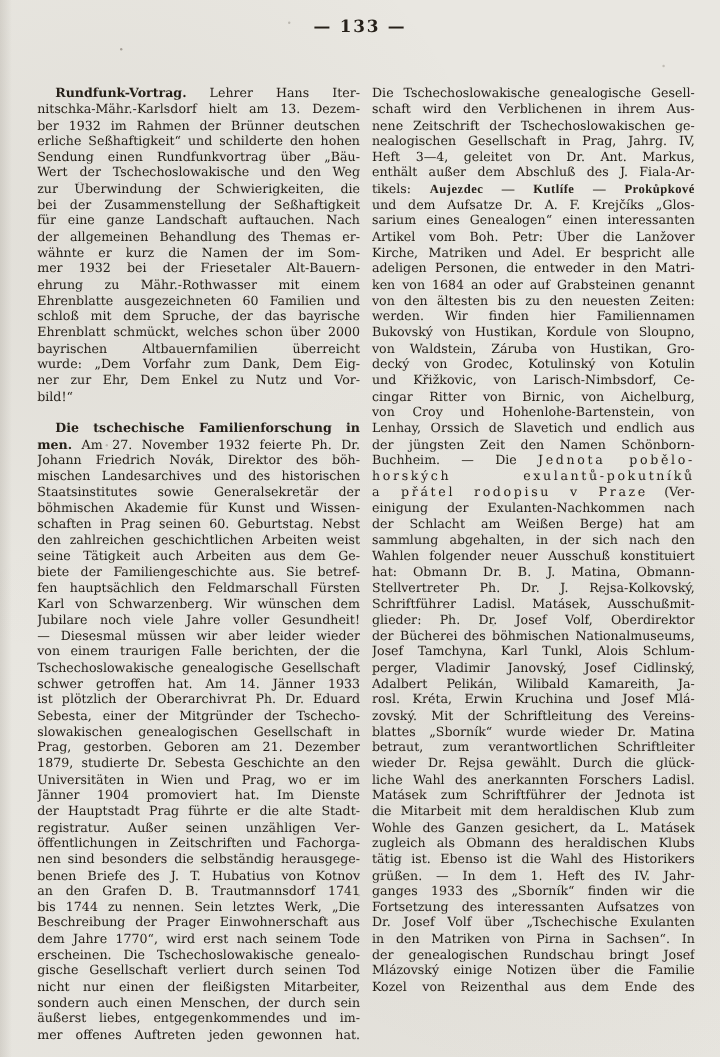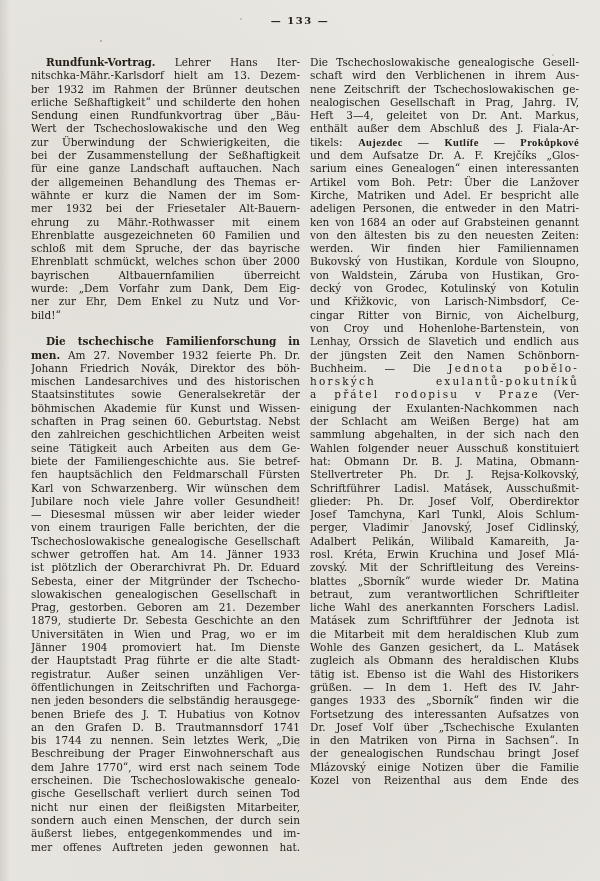--- a/index.html
+++ b/index.html
@@ -23,27 +23,27 @@
     position:absolute; left:100px; top:40px; width:2px; height:2px; border-radius:50%;
     background:rgba(90,80,68,.45);
     box-shadow: 140px -22px 0 rgba(90,80,68,.30),
                 452px 14px 0 rgba(90,80,68,.28),
                 -12px 330px 0 rgba(90,80,68,.30),
                 310px 480px 0 rgba(90,80,68,.22),
                 198px 705px 0 rgba(90,80,68,.25);
   }
   .page-number {
     position:absolute; top:15px; left:0; right:0;
-    text-align:center; font-weight:bold; font-size:10px; letter-spacing:1.5px;
+    text-align:center; font-weight:bold; font-size:14px; letter-spacing:1.5px;
   }
   .columns {
     position:absolute; top:56px; left:31px; right:21px;
     display:flex; gap:10px;
   }
-  .column { flex:1 1 0; min-width:0; }
+  .column { flex:1 1 0; min-width:0;margin-top:16px; }
   .paragraph + .paragraph { margin-top:13.3px; }
   .line {
     font-size:10.5px; line-height:13.3px; height:13.3px;
     text-align:justify; text-align-last:justify;
     overflow:hidden; white-space:normal;
   }
   .line.last { text-align-last:left; }
   .line.first-indent { text-indent:15px; }
   .seg-bold { font-weight:bold; }
   .seg-spaced { letter-spacing:2.2px; }
@@ -102,21 +102,21 @@
         <div class="line"><span>ist plötzlich der Oberarchivrat Ph. Dr. Eduard</span></div>
         <div class="line"><span>Sebesta, einer der Mitgründer der Tschecho-</span></div>
         <div class="line"><span>slowakischen genealogischen Gesellschaft in</span></div>
         <div class="line"><span>Prag, gestorben. Geboren am 21. Dezember</span></div>
         <div class="line"><span>1879, studierte Dr. Sebesta Geschichte an den</span></div>
         <div class="line"><span>Universitäten in Wien und Prag, wo er im</span></div>
         <div class="line"><span>Jänner 1904 promoviert hat. Im Dienste</span></div>
         <div class="line"><span>der Hauptstadt Prag führte er die alte Stadt-</span></div>
         <div class="line"><span>registratur. Außer seinen unzähligen Ver-</span></div>
         <div class="line"><span>öffentlichungen in Zeitschriften und Fachorga-</span></div>
-        <div class="line"><span>nen jeden besonders die selbständig herausgege-</span></div>
+        <div class="line"><span>nen sind besonders die selbständig herausgege-</span></div>
         <div class="line"><span>benen Briefe des J. T. Hubatius von Kotnov</span></div>
         <div class="line"><span>an den Grafen D. B. Trautmannsdorf 1741</span></div>
         <div class="line"><span>bis 1744 zu nennen. Sein letztes Werk, „Die</span></div>
         <div class="line"><span>Beschreibung der Prager Einwohnerschaft aus</span></div>
         <div class="line"><span>dem Jahre 1770“, wird erst nach seinem Tode</span></div>
         <div class="line"><span>erscheinen. Die Tschechoslowakische genealo-</span></div>
         <div class="line"><span>gische Gesellschaft verliert durch seinen Tod</span></div>
         <div class="line"><span>nicht nur einen der fleißigsten Mitarbeiter,</span></div>
         <div class="line"><span>sondern auch einen Menschen, der durch sein</span></div>
         <div class="line"><span>äußerst liebes, entgegenkommendes und im-</span></div>
@@ -152,27 +152,29 @@
         <div class="line"><span class="seg-spaced">horských exulantů-pokutníků</span></div>
         <div class="line"><span class="seg-spaced">a přátel rodopisu v Praze</span><span> (Ver-</span></div>
         <div class="line"><span>einigung der Exulanten-Nachkommen nach</span></div>
         <div class="line"><span>der Schlacht am Weißen Berge) hat am</span></div>
         <div class="line"><span>sammlung abgehalten, in der sich nach den</span></div>
         <div class="line"><span>Wahlen folgender neuer Ausschuß konstituiert</span></div>
         <div class="line"><span>hat: Obmann Dr. B. J. Matina, Obmann-</span></div>
         <div class="line"><span>Stellvertreter Ph. Dr. J. Rejsa-Kolkovský,</span></div>
         <div class="line"><span>Schriftführer Ladisl. Matásek, Ausschußmit-</span></div>
         <div class="line"><span>glieder: Ph. Dr. Josef Volf, Oberdirektor</span></div>
+        <div class="line"><span>der Bücherei des böhmischen Nationalmuseums,</span></div>
         <div class="line"><span>Josef Tamchyna, Karl Tunkl, Alois Schlum-</span></div>
         <div class="line"><span>perger, Vladimir Janovský, Josef Cidlinský,</span></div>
         <div class="line"><span>Adalbert Pelikán, Wilibald Kamareith, Ja-</span></div>
         <div class="line"><span>rosl. Kréta, Erwin Kruchina und Josef Mlá-</span></div>
         <div class="line"><span>zovský. Mit der Schriftleitung des Vereins-</span></div>
         <div class="line"><span>blattes „Sborník“ wurde wieder Dr. Matina</span></div>
         <div class="line"><span>betraut, zum verantwortlichen Schriftleiter</span></div>
+        <div class="line"><span>wieder Dr. Rejsa gewählt. Durch die glück-</span></div>
         <div class="line"><span>liche Wahl des anerkannten Forschers Ladisl.</span></div>
         <div class="line"><span>Matásek zum Schriftführer der Jednota ist</span></div>
         <div class="line"><span>die Mitarbeit mit dem heraldischen Klub zum</span></div>
         <div class="line"><span>Wohle des Ganzen gesichert, da L. Matásek</span></div>
         <div class="line"><span>zugleich als Obmann des heraldischen Klubs</span></div>
         <div class="line"><span>tätig ist. Ebenso ist die Wahl des Historikers</span></div>
         <div class="line"><span>grüßen. — In dem 1. Heft des IV. Jahr-</span></div>
         <div class="line"><span>ganges 1933 des „Sborník“ finden wir die</span></div>
         <div class="line"><span>Fortsetzung des interessanten Aufsatzes von</span></div>
         <div class="line"><span>Dr. Josef Volf über „Tschechische Exulanten</span></div>

